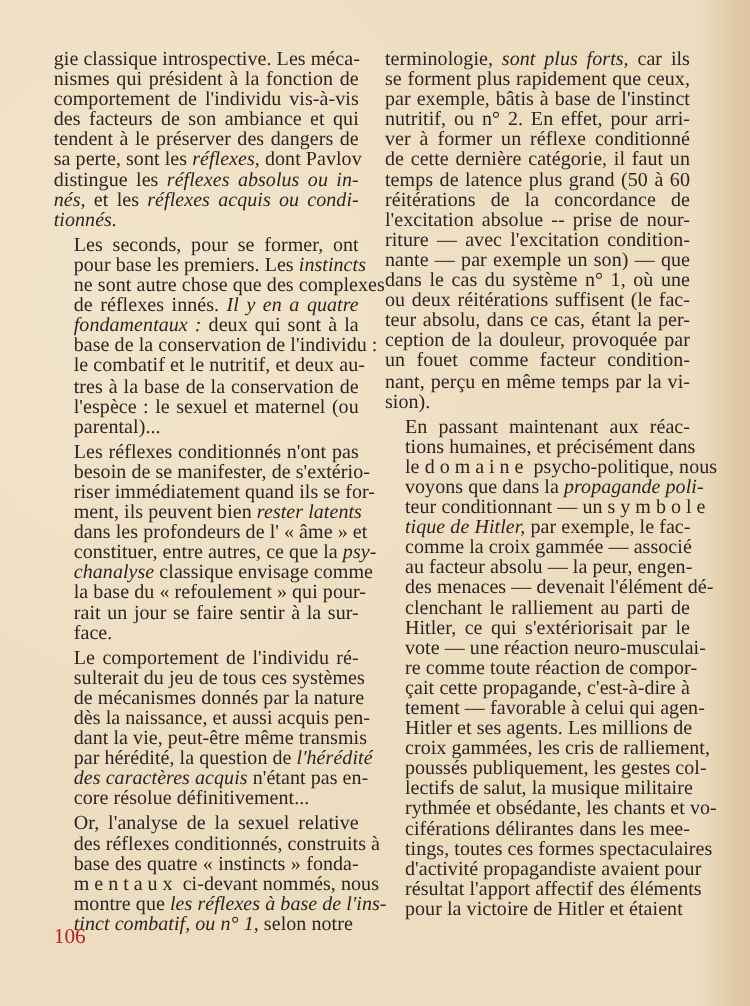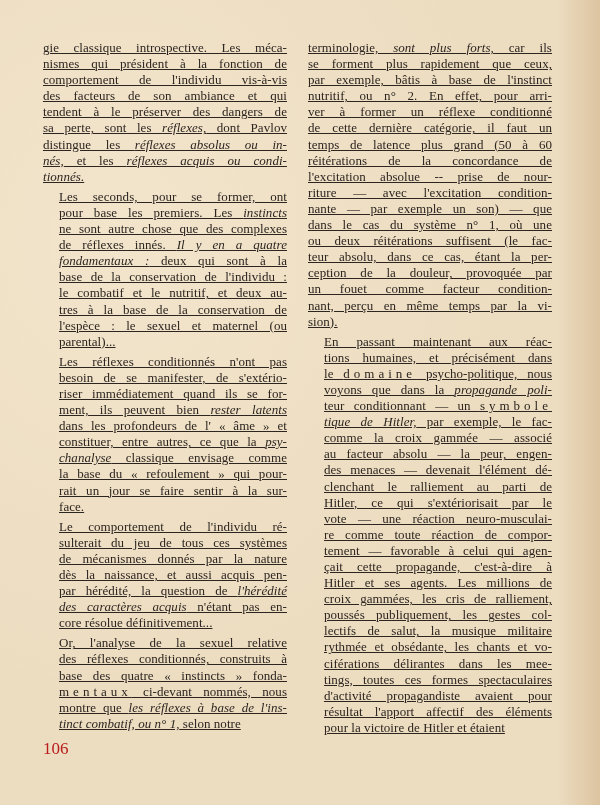--- a/index.html
+++ b/index.html
@@ -11,26 +11,25 @@
       linear-gradient(90deg, rgba(0,0,0,0) 0%, rgba(0,0,0,0) 93%, rgba(190,150,100,0.35) 100%);
     font-family: "DejaVu Serif", "Liberation Serif", serif;
     color: #2c2520;
     position: relative;
   }
   .page { position: absolute; left: 0; top: 0; width: 600px; height: 805px; }
   .col {
     position: absolute; top: 40px;
     width: 244px;
     font-family: "Liberation Serif", "DejaVu Serif", serif;
-    font-size: 13px;
+    font-size: 16px;
     line-height: 16.1px;
     text-align: justify;
     hyphens: manual;
     letter-spacing: 0.05px;
-    text-decoration: underline;
   }
   .col.left { left: 43px; }
   .col.right { left: 308px; }
   .col p { margin: 0; text-indent: 16px; }
   .col p.cont { text-indent: 0; }
   .col p + p { margin-top: 4px; }
   .ln { display: block; text-align-last: justify; white-space: nowrap; }
   .ln.end { text-align-last: left; }
   .it { font-style: italic; }
   .sp { letter-spacing: 4px; }
@@ -78,20 +77,21 @@
         <span class="ln"><span class="it">chanalyse</span><span> classique envisage comme</span></span>
         <span class="ln"><span>la base du « refoulement » qui pour-</span></span>
         <span class="ln"><span>rait un jour se faire sentir à la sur-</span></span>
         <span class="ln end"><span>face.</span></span>
       </p>
       <p>
         <span class="ln"><span>Le comportement de l'individu ré-</span></span>
         <span class="ln"><span>sulterait du jeu de tous ces systèmes</span></span>
         <span class="ln"><span>de mécanismes donnés par la nature</span></span>
         <span class="ln"><span>dès la naissance, et aussi acquis pen-</span></span>
+        <span class="ln"><span>dant la vie, peut-être même transmis</span></span>
         <span class="ln"><span>par hérédité, la question de </span><span class="it">l'hérédité</span></span>
         <span class="ln"><span class="it">des caractères acquis</span><span> n'étant pas en-</span></span>
         <span class="ln end"><span>core résolue définitivement...</span></span>
       </p>
       <p>
         <span class="ln"><span>Or, l'analyse de la sexuel relative</span></span>
         <span class="ln"><span>des réflexes conditionnés, construits à</span></span>
         <span class="ln"><span>base des quatre « instincts » fonda-</span></span>
         <span class="ln"><span class="sp">mentaux</span><span> ci-devant nommés, nous</span></span>
         <span class="ln"><span>montre que </span><span class="it">les réflexes à base de l'ins-</span></span>
@@ -126,22 +126,22 @@
         <span class="ln"><span>voyons que dans la </span><span class="it">propagande poli-</span></span>
         <span class="ln"><span>teur conditionnant — un </span><span class="sp">symbole</span></span>
         <span class="ln"><span class="it">tique de Hitler,</span><span> par exemple, le fac-</span></span>
         <span class="ln"><span>comme la croix gammée — associé</span></span>
         <span class="ln"><span>au facteur absolu — la peur, engen-</span></span>
         <span class="ln"><span>des menaces — devenait l'élément dé-</span></span>
         <span class="ln"><span>clenchant le ralliement au parti de</span></span>
         <span class="ln"><span>Hitler, ce qui s'extériorisait par le</span></span>
         <span class="ln"><span>vote — une réaction neuro-musculai-</span></span>
         <span class="ln"><span>re comme toute réaction de compor-</span></span>
+        <span class="ln"><span>çait cette propagande, c'est-à-dire à</span></span>
         <span class="ln"><span>tement — favorable à celui qui agen-</span></span>
-        <span class="ln"><span>çait cette propagande, c'est-à-dire à</span></span>
         <span class="ln"><span>Hitler et ses agents. Les millions de</span></span>
         <span class="ln"><span>croix gammées, les cris de ralliement,</span></span>
         <span class="ln"><span>poussés publiquement, les gestes col-</span></span>
         <span class="ln"><span>lectifs de salut, la musique militaire</span></span>
         <span class="ln"><span>rythmée et obsédante, les chants et vo-</span></span>
         <span class="ln"><span>ciférations délirantes dans les mee-</span></span>
         <span class="ln"><span>tings, toutes ces formes spectaculaires</span></span>
         <span class="ln"><span>d'activité propagandiste avaient pour</span></span>
         <span class="ln"><span>résultat l'apport affectif des éléments</span></span>
         <span class="ln end"><span>pour la victoire de Hitler et étaient</span></span>

